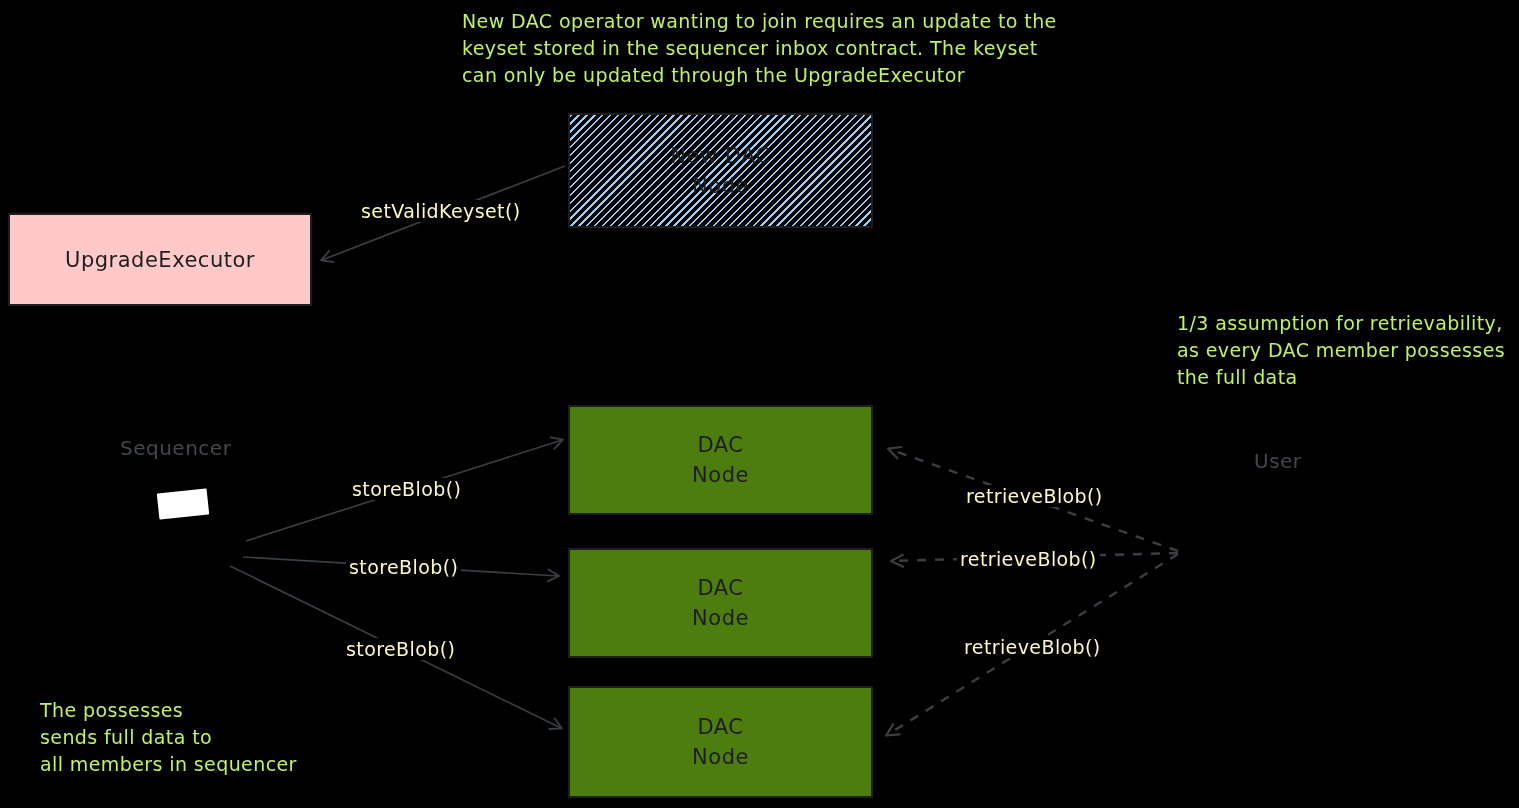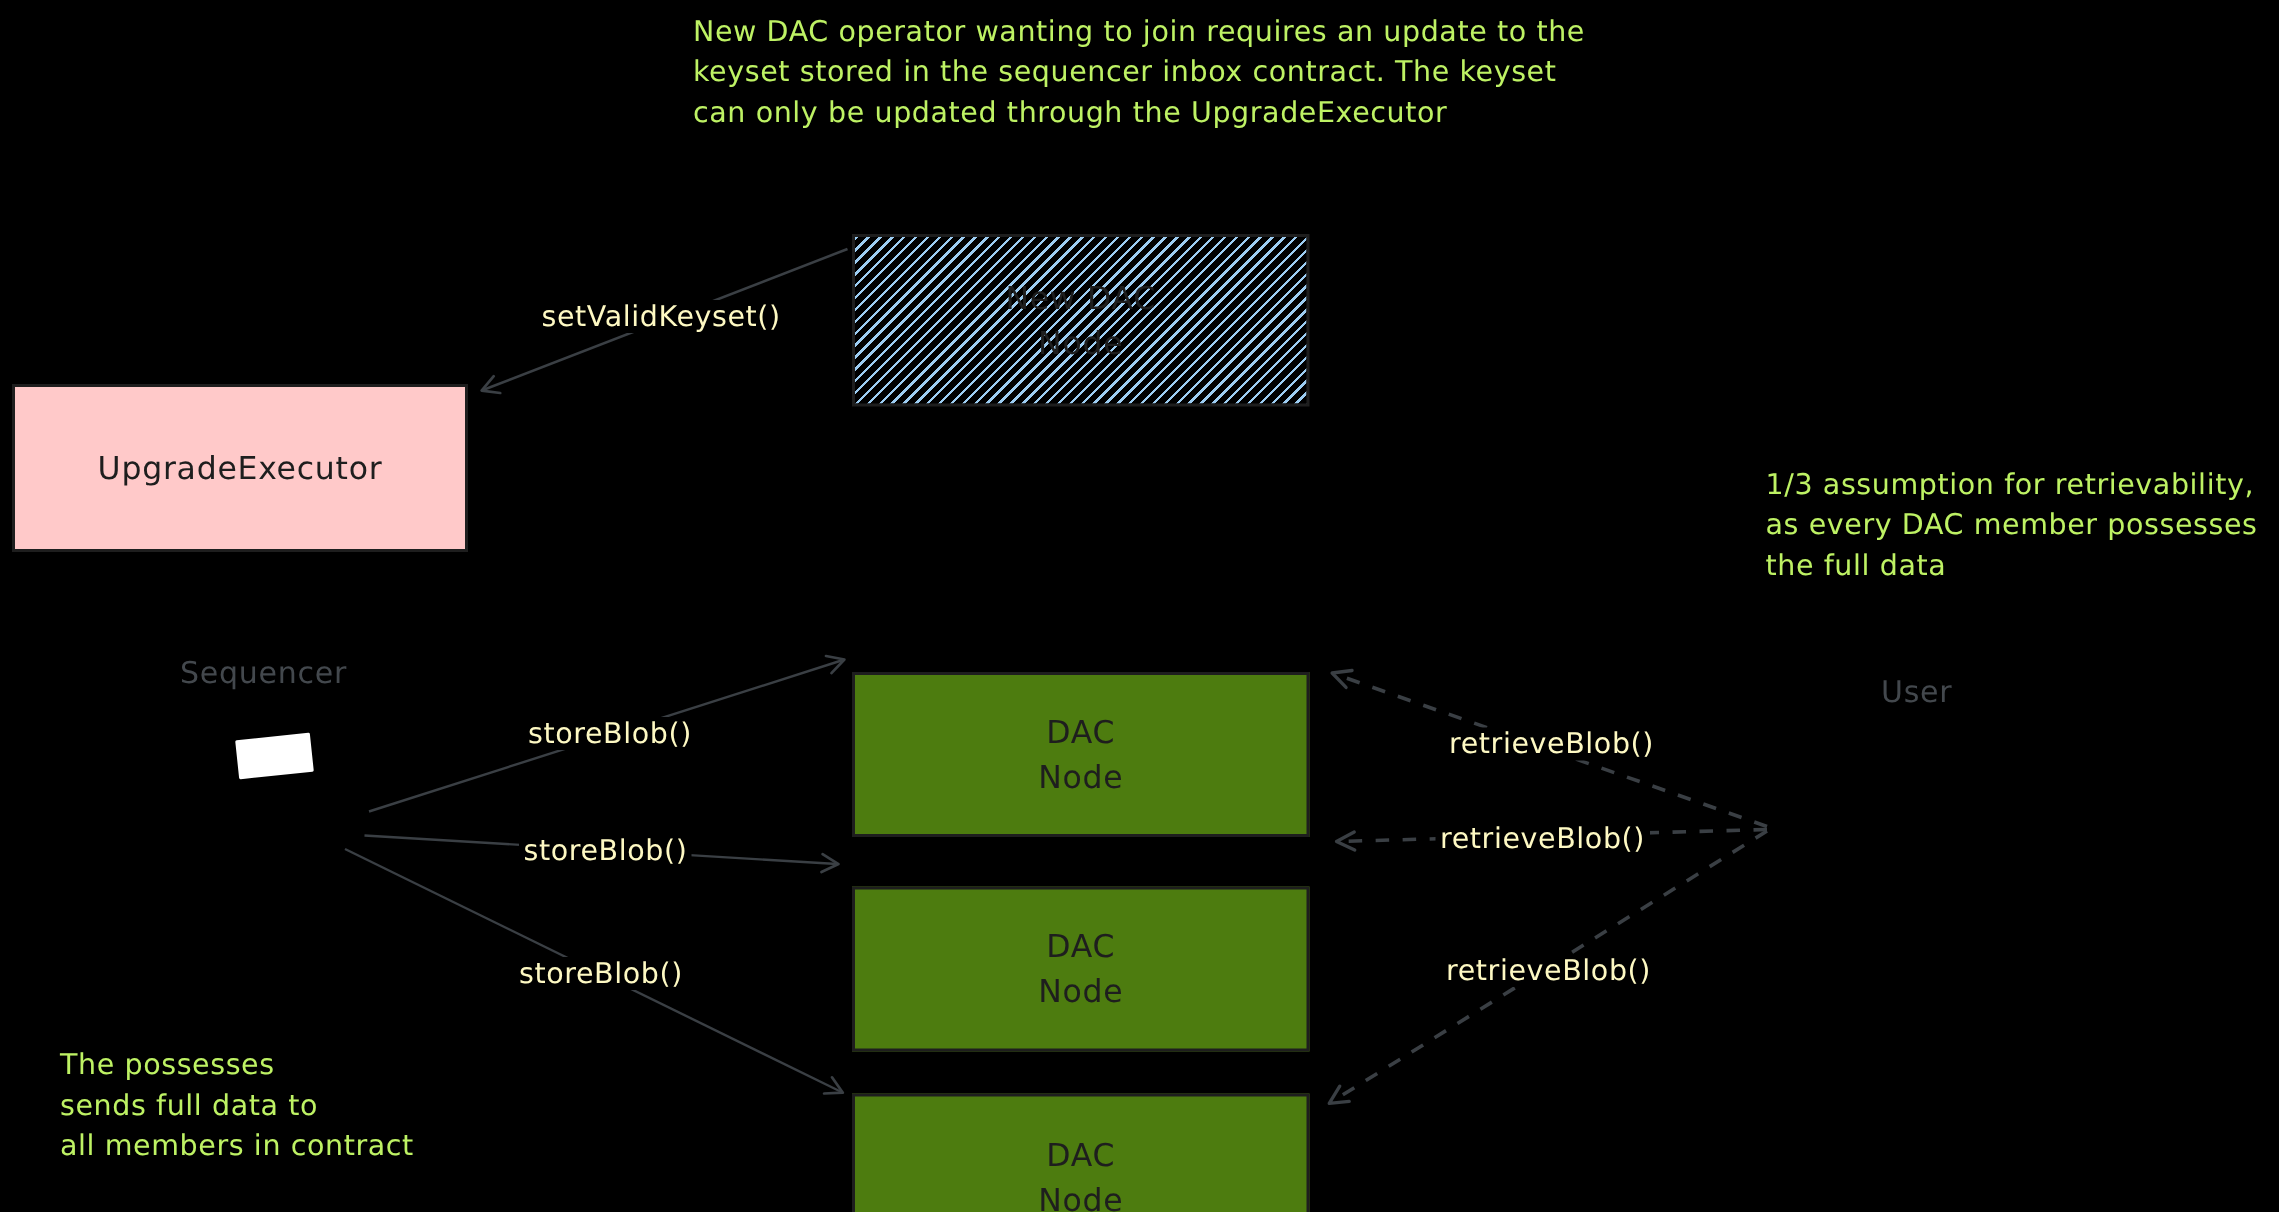--- a/index.html
+++ b/index.html
@@ -29,41 +29,40 @@
   
   .box {
     position: absolute;
     box-sizing: border-box;
     border: 2px solid #1e1e1e;
     display: flex;
     flex-direction: column;
     align-items: center;
     justify-content: center;
     text-align: center;
-    margin-top: 43px;
   }
   .box .box-label {
     color: #1e1e1e;
     font-size: 21px;
     line-height: 30px;
     letter-spacing: 0.5px;
   }
   .box-pink { background: #ffc9c9; }
   .box-blue { background: #4d7c0f; }
   .box-hatch {
     background: repeating-linear-gradient(
       135deg,
       rgba(165, 216, 255, 0.95) 0px,
       rgba(165, 216, 255, 0.95) 1.6px,
       transparent 1.6px,
       transparent 5.6px
     );
   }
   .pos-new-dac  { left: 568px; top: 113px; width: 305px; height: 115px; }
-  .pos-upgrade  { left: 8px;   top: 213px; width: 304px; height: 112px; }
+  .pos-upgrade  { left: 8px;   top: 213px; width: 304px; height: 93px; }
   .pos-dac1     { left: 568px; top: 405px; width: 305px; height: 110px; }
   .pos-dac2     { left: 568px; top: 548px; width: 305px; height: 110px; }
   .pos-dac3     { left: 568px; top: 686px; width: 305px; height: 112px; }
   
   .actor-label {
     position: absolute;
     color: #43484d;
     font-size: 20px;
     letter-spacing: 0.5px;
     white-space: nowrap;
@@ -175,16 +174,16 @@
 
   <div class="note pos-note-retriev">
     <span>1/3 assumption for retrievability,</span>
     <span>as every DAC member possesses</span>
     <span>the full data</span>
   </div>
 
   <div class="note pos-note-parallel">
     <span>The possesses</span>
     <span>sends full data to</span>
-    <span>all members in contract</span>
+    <span>all members in sequencer</span>
   </div>
 
 </div>
 
 </body></html>

